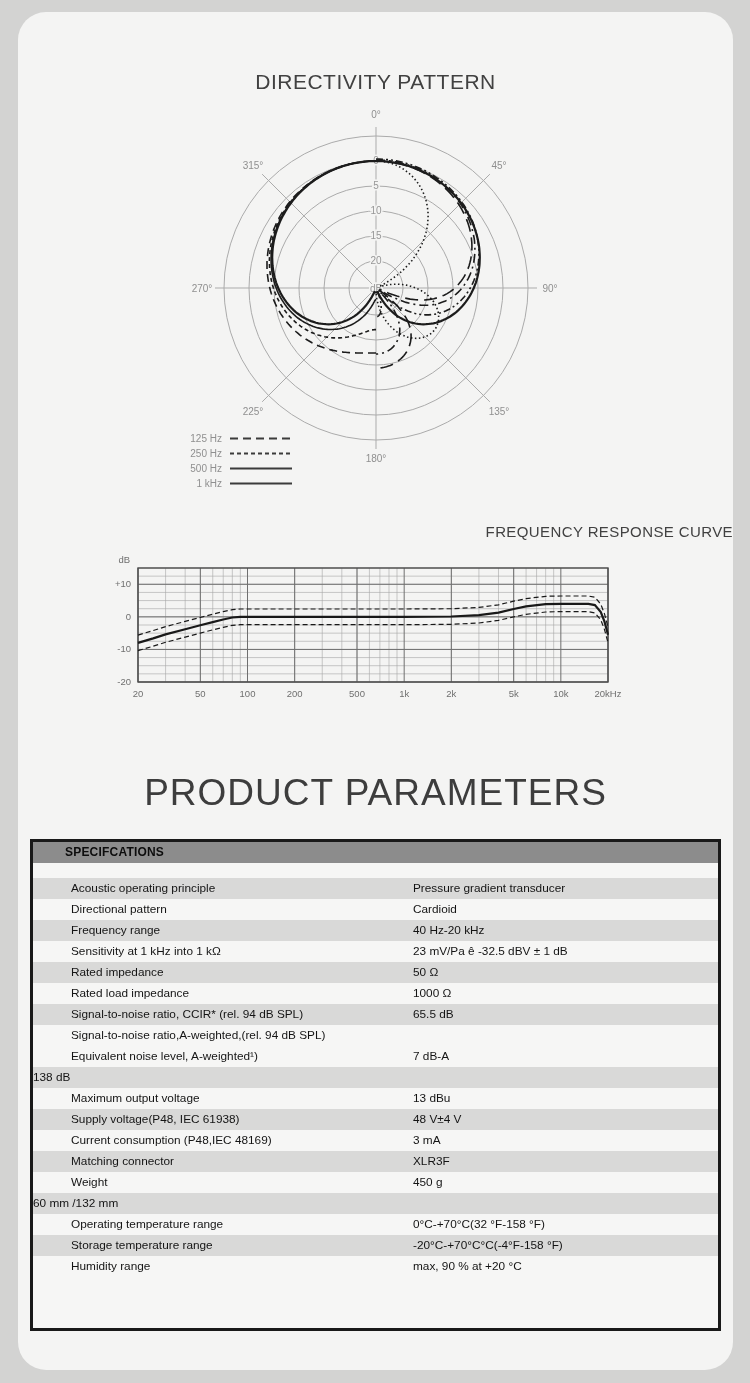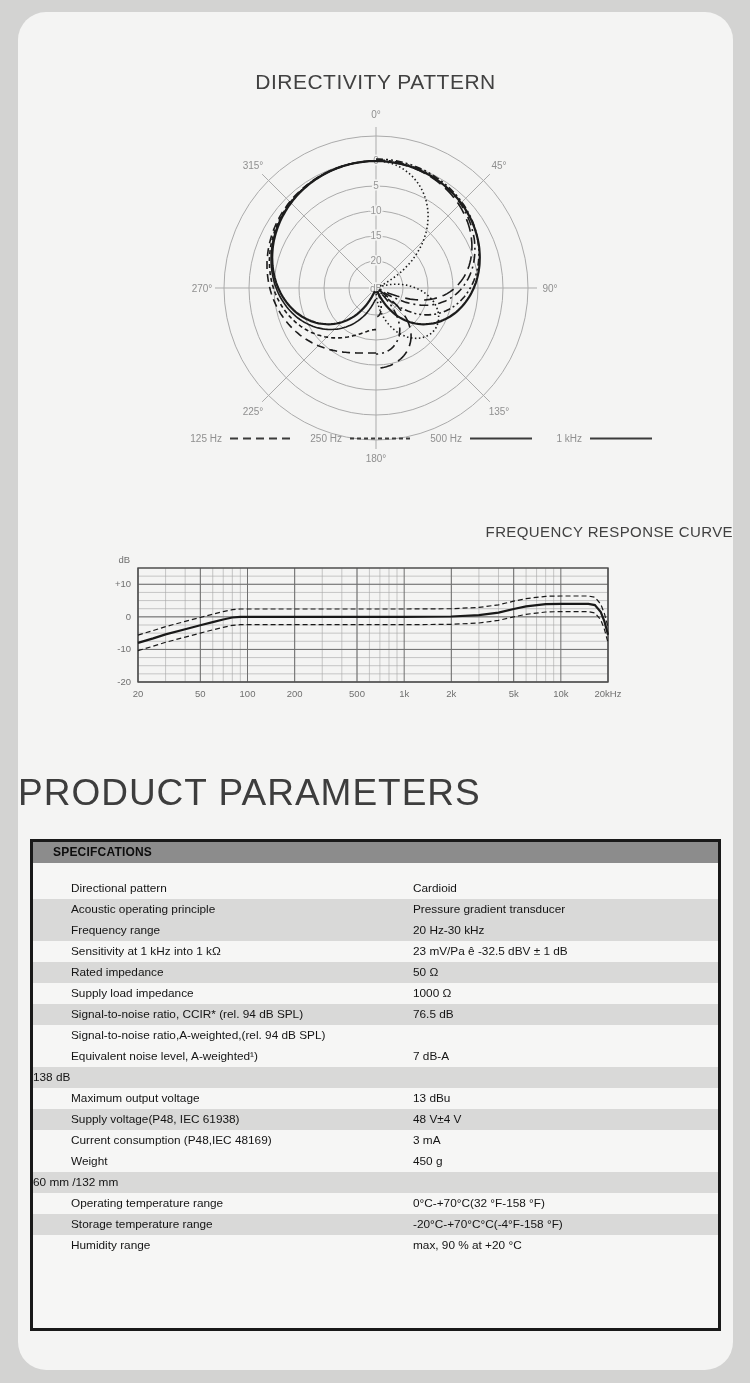--- a/index.html
+++ b/index.html
@@ -4,38 +4,38 @@
 <style>
   *{margin:0;padding:0;box-sizing:border-box}
   html,body{width:750px;height:1383px}
   body{background:#d3d3d2;font-family:"Liberation Sans",sans-serif;position:relative;overflow:hidden}
   .card{position:absolute;left:18px;top:12px;width:715px;height:1358px;background:#f4f4f3;border-radius:28px}
   .title-directivity{position:absolute;top:58px;left:0;right:0;text-align:center;
     font-size:21px;font-weight:500;color:#414141;letter-spacing:.5px}
   .polar-svg{position:absolute;top:96px;left:50%;margin-left:-230px}
   .angle-label{font-size:10px;fill:#8f8f8f}
   .ring-label{font-size:10px;fill:#979797;stroke:#f4f4f3;stroke-width:3px;paint-order:stroke}
-  .legend{position:absolute;display:flex;flex-direction:row;gap:3px}
+  .legend{position:absolute;display:flex;flex-direction:column;gap:3px}
   .legend-left{top:420px;left:158px}
   .legend-right{top:424px;left:432px}
   .legend-row{display:flex;align-items:center;height:12px;gap:7px}
   .legend-left .legend-row{justify-content:flex-end}
   .legend-label{font-size:10px;color:#8f8f8f;white-space:nowrap}
   .legend-left .legend-label{width:46px;text-align:right}
   .legend-line{display:block}
   .title-fr{position:absolute;top:511px;left:0;right:0;text-align:right;
     font-size:15px;font-weight:500;color:#414141;letter-spacing:.4px}
   .fr-svg{position:absolute;top:540px;left:74px}
   .fr-tick{font-size:9.5px;fill:#6f6f6f}
-  .title-params{position:absolute;top:760px;left:0;right:0;
+  .title-params{position:absolute;top:760px;left:0;right:0;text-align:center;
     font-size:37px;font-weight:400;color:#3d3d3d;letter-spacing:1px}
   .spec-table{position:absolute;top:827px;left:12px;width:691px;height:492px;
     border:3px solid #191919;background:#f6f6f5}
   .spec-header{height:21px;background:#8c8c8c;color:#0d0d0d;font-weight:bold;
-    font-size:12px;line-height:21px;padding-left:20px;letter-spacing:.2px}
+    font-size:12px;line-height:21px;padding-left:32px;letter-spacing:.2px}
   .spec-spacer{height:15px}
   .spec-row{display:flex;height:21px;line-height:21px;font-size:11.8px;color:#141414}
   .spec-row.odd{background:#d9d9d8}
   .spec-label{flex:0 0 380px;padding-left:38px;white-space:nowrap;overflow:hidden}
   .spec-value{flex:1;white-space:nowrap}
 </style>
 </head>
 <body>
 
 <div class="card">
@@ -180,47 +180,47 @@
       <polyline points="46.0,83.1 61.2,78.5 73.6,74.6 93.2,69.4 108.3,65.5 120.7,62.3 131.2,59.6 140.3,57.7 148.3,57.0 202.7,57.0 312.2,57.0 359.3,56.7 386.9,55.4 406.5,52.8 421.7,49.2 434.1,46.6 453.7,44.3 468.8,44.0 486.7,44.0 496.4,44.0 502.9,45.3 508.8,52.2 512.5,61.9 516.0,75.0" fill="none" stroke="#191919" stroke-width="1.2" stroke-dasharray="5 3"></polyline>
       <polyline points="46.0,98.7 61.2,94.2 73.6,90.3 93.2,85.1 108.3,81.1 120.7,77.9 131.2,75.3 140.3,73.3 148.3,72.7 202.7,72.7 312.2,72.7 359.3,72.3 386.9,71.0 406.5,68.4 421.7,64.9 434.1,62.3 453.7,60.0 468.8,59.6 486.7,59.6 496.4,59.6 502.9,60.9 508.8,67.8 512.5,77.6 516.0,90.6" fill="none" stroke="#191919" stroke-width="1.2" stroke-dasharray="5 3"></polyline>
     </svg>
 
   <h1 class="title-params">PRODUCT PARAMETERS</h1>
 
   <div class="spec-table">
     <div class="spec-header">SPECIFCATIONS</div>
     <div class="spec-spacer"></div>
     <div id="spec-rows">
+        <div class="spec-row odd">
+          <div class="spec-label">Acoustic operating principle</div>
+          <div class="spec-value">Pressure gradient transducer</div>
+        </div>
         <div class="spec-row">
           <div class="spec-label">Directional pattern</div>
           <div class="spec-value">Cardioid</div>
         </div>
         <div class="spec-row odd">
-          <div class="spec-label">Acoustic operating principle</div>
-          <div class="spec-value">Pressure gradient transducer</div>
-        </div>
-        <div class="spec-row odd">
           <div class="spec-label">Frequency range</div>
-          <div class="spec-value">20 Hz-30 kHz</div>
+          <div class="spec-value">40 Hz-20 kHz</div>
         </div>
         <div class="spec-row">
           <div class="spec-label">Sensitivity at 1 kHz into 1 kΩ</div>
           <div class="spec-value">23 mV/Pa ê -32.5 dBV ± 1 dB</div>
         </div>
         <div class="spec-row odd">
           <div class="spec-label">Rated impedance</div>
           <div class="spec-value">50 Ω</div>
         </div>
         <div class="spec-row">
-          <div class="spec-label">Supply load impedance</div>
+          <div class="spec-label">Rated load impedance</div>
           <div class="spec-value">1000 Ω</div>
         </div>
         <div class="spec-row odd">
           <div class="spec-label">Signal-to-noise ratio, CCIR* (rel. 94 dB SPL)</div>
-          <div class="spec-value">76.5 dB</div>
+          <div class="spec-value">65.5 dB</div>
         </div>
         <div class="spec-row">
           <div class="spec-label">Signal-to-noise ratio,A-weighted,(rel. 94 dB SPL)</div>
         </div>
         <div class="spec-row">
           <div class="spec-label">Equivalent noise level, A-weighted¹)</div>
           <div class="spec-value">7 dB-A</div>
         </div>
         <div class="spec-row odd">
           <div class="spec-value">138 dB</div>
@@ -230,20 +230,24 @@
           <div class="spec-value">13 dBu</div>
         </div>
         <div class="spec-row odd">
           <div class="spec-label">Supply voltage(P48, IEC 61938)</div>
           <div class="spec-value">48 V±4 V</div>
         </div>
         <div class="spec-row">
           <div class="spec-label">Current consumption (P48,IEC 48169)</div>
           <div class="spec-value">3 mA</div>
         </div>
+        <div class="spec-row odd">
+          <div class="spec-label">Matching connector</div>
+          <div class="spec-value">XLR3F</div>
+        </div>
         <div class="spec-row">
           <div class="spec-label">Weight</div>
           <div class="spec-value">450 g</div>
         </div>
         <div class="spec-row odd">
           <div class="spec-value">60 mm /132 mm</div>
         </div>
         <div class="spec-row">
           <div class="spec-label">Operating temperature range</div>
           <div class="spec-value">0°C-+70°C(32 °F-158 °F)</div>

